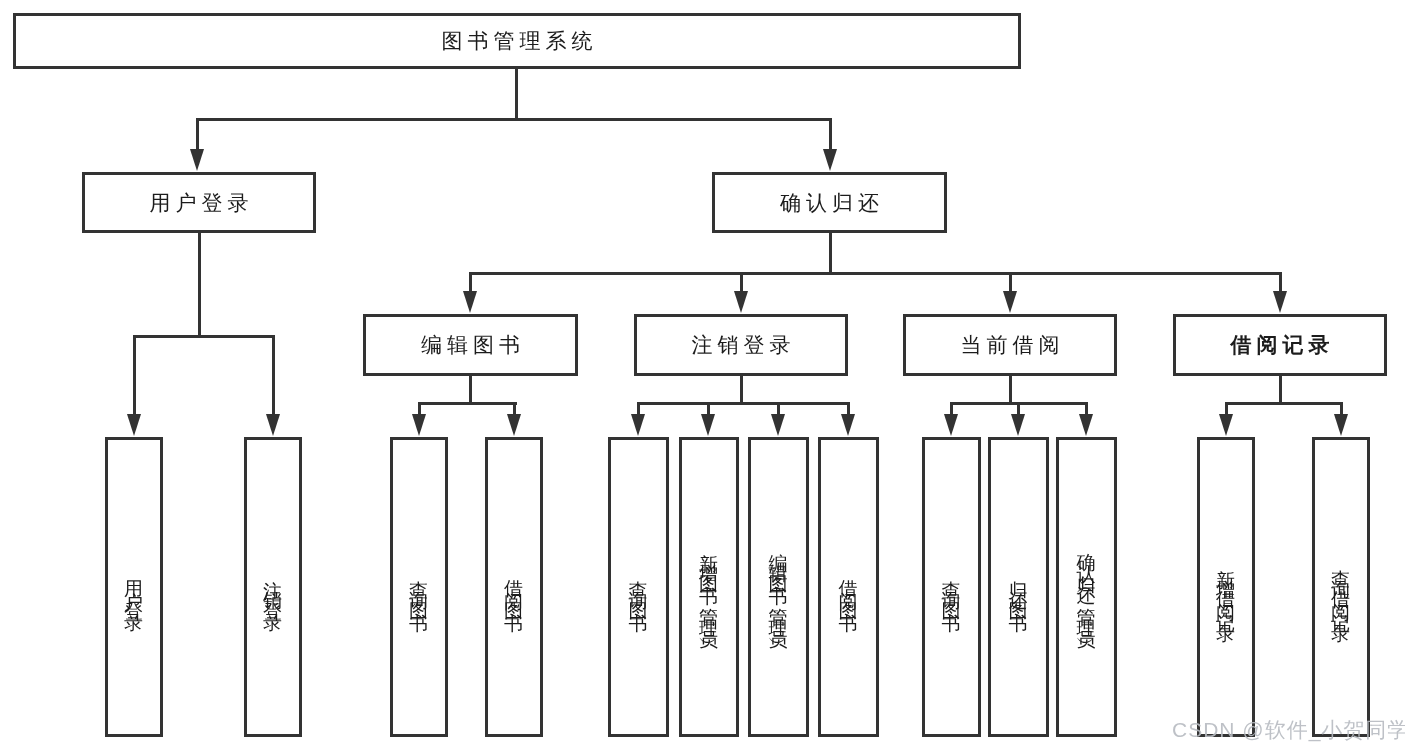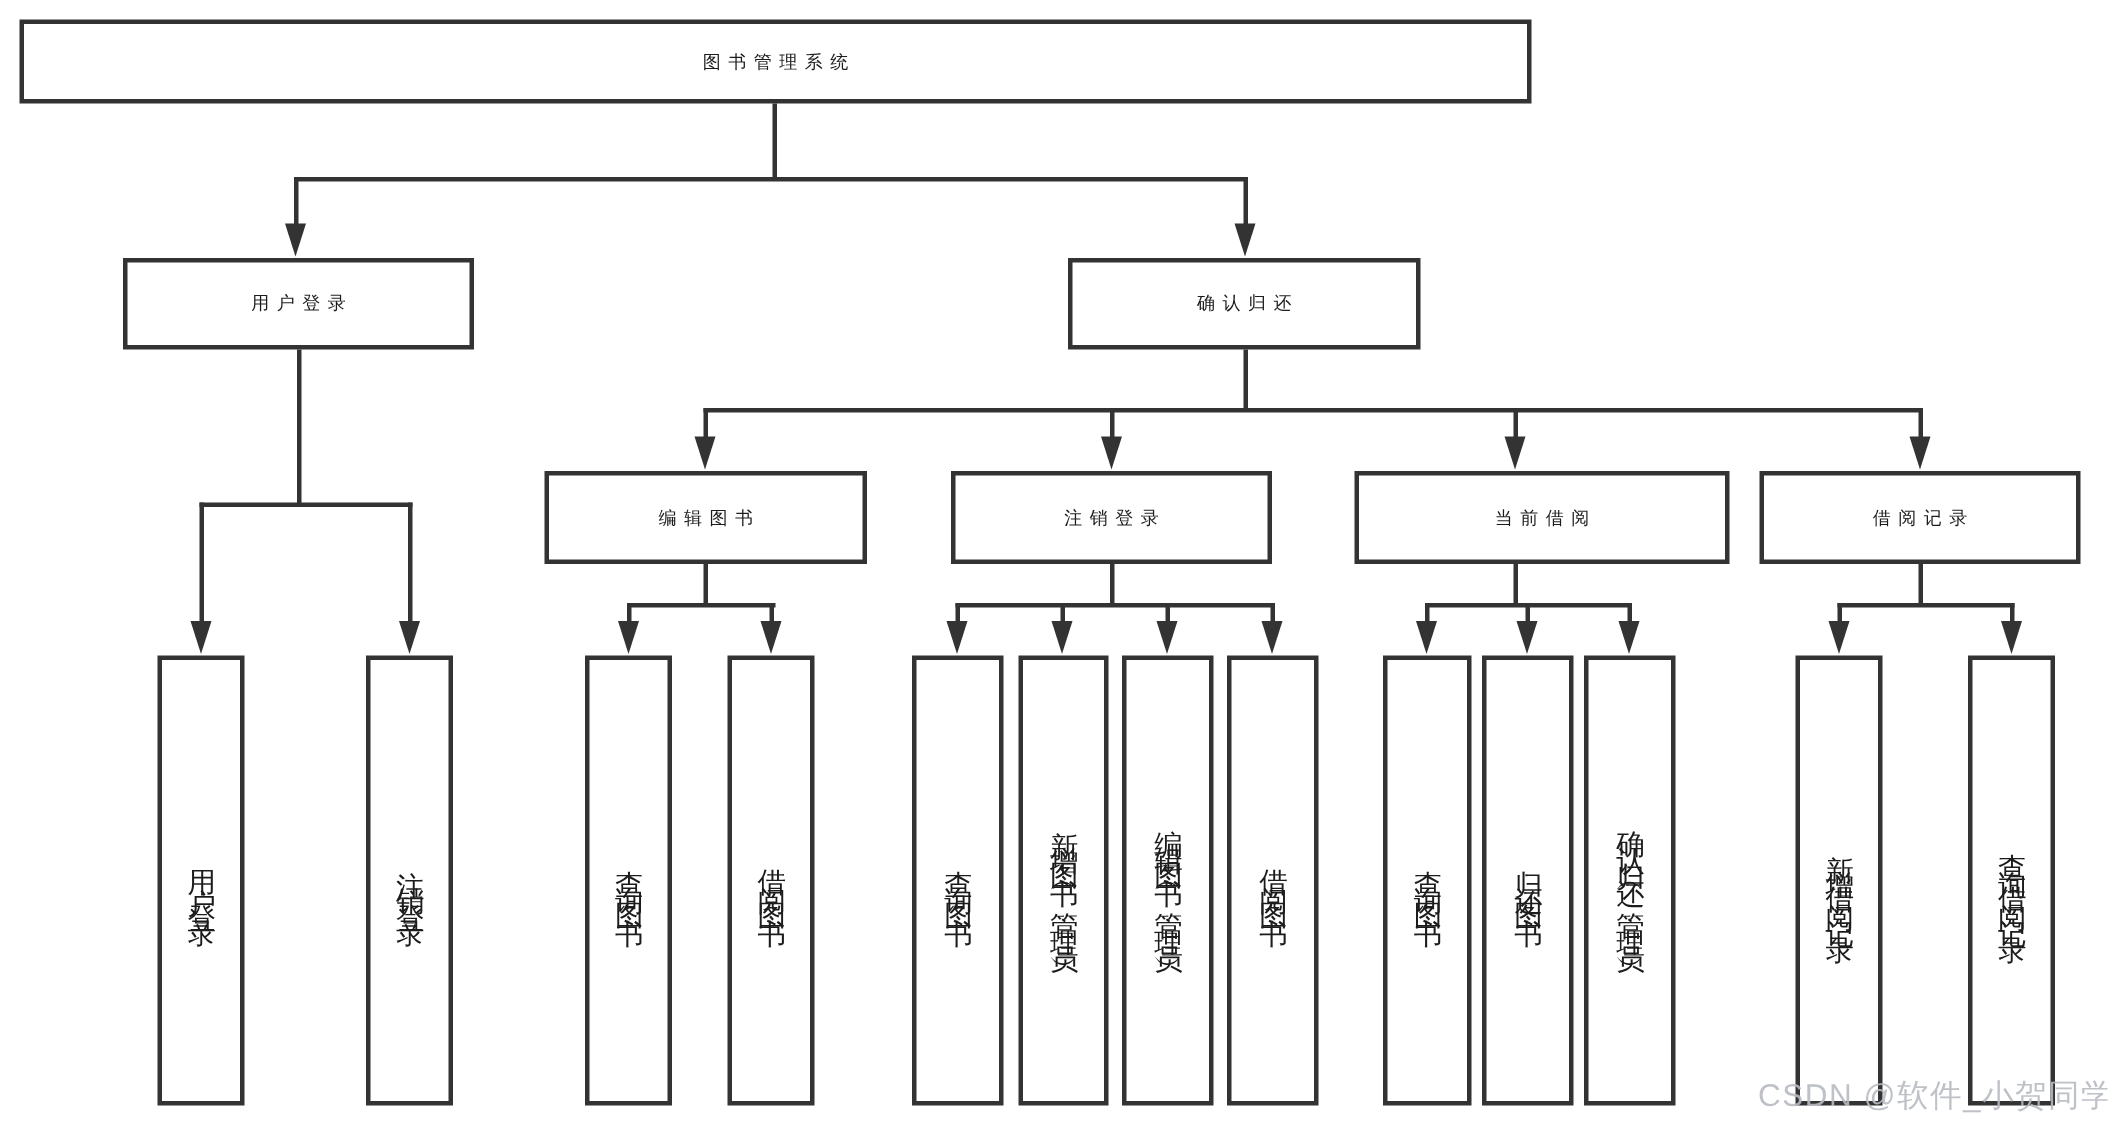--- a/index.html
+++ b/index.html
@@ -21,21 +21,21 @@
     position: absolute;
     box-sizing: border-box;
     border: 3px solid #333333;
     background: #ffffff;
     display: flex;
     align-items: center;
     justify-content: center;
     color: #1c1c1c;
   }
   .hbox {
-    font-size: 12px;
+    font-size: 21px;
     letter-spacing: 5px;
     text-indent: 5px;
     white-space: nowrap;
   }
   .vbox {
     writing-mode: vertical-rl;
     font-size: 19px;
     letter-spacing: 11px;
     line-height: 1;
     text-align: center;
@@ -94,22 +94,22 @@
   <div class="line" style="left:740px; top:272px; width:3px; height:20px;"></div>
   <div class="line" style="left:1009px; top:272px; width:3px; height:20px;"></div>
   <div class="line" style="left:1279px; top:272px; width:3px; height:20px;"></div>
   <div class="arrow" style="left:463px; top:291px;"></div>
   <div class="arrow" style="left:734px; top:291px;"></div>
   <div class="arrow" style="left:1003px; top:291px;"></div>
   <div class="arrow" style="left:1273px; top:291px;"></div>
 
   <div class="box hbox" style="left:363px; top:314px; width:215px; height:62px;">编辑图书</div>
   <div class="box hbox" style="left:634px; top:314px; width:214px; height:62px;">注销登录</div>
-  <div class="box hbox" style="left:903px; top:314px; width:250px; height:62px;">当前借阅</div>
-  <div class="box hbox" style="left:1173px; top:314px; width:214px; height:62px;">借阅记录</div>
+  <div class="box hbox" style="left:903px; top:314px; width:214px; height:62px;">当前借阅</div>
+  <div class="box hbox" style="left:1173px; top:314px; width:214px; height:62px;font-weight:bold;">借阅记录</div>
 
   <div class="line" style="left:469px; top:376px; width:3px; height:28px;"></div>
   <div class="line" style="left:418px; top:402px; width:99px; height:3px;"></div>
   <div class="line" style="left:418px; top:402px; width:3px; height:14px;"></div>
   <div class="line" style="left:513px; top:402px; width:3px; height:14px;"></div>
   <div class="arrow" style="left:412px; top:414px;"></div>
   <div class="arrow" style="left:507px; top:414px;"></div>
 
   <div class="line" style="left:740px; top:376px; width:3px; height:28px;"></div>
   <div class="line" style="left:637px; top:402px; width:213px; height:3px;"></div>

